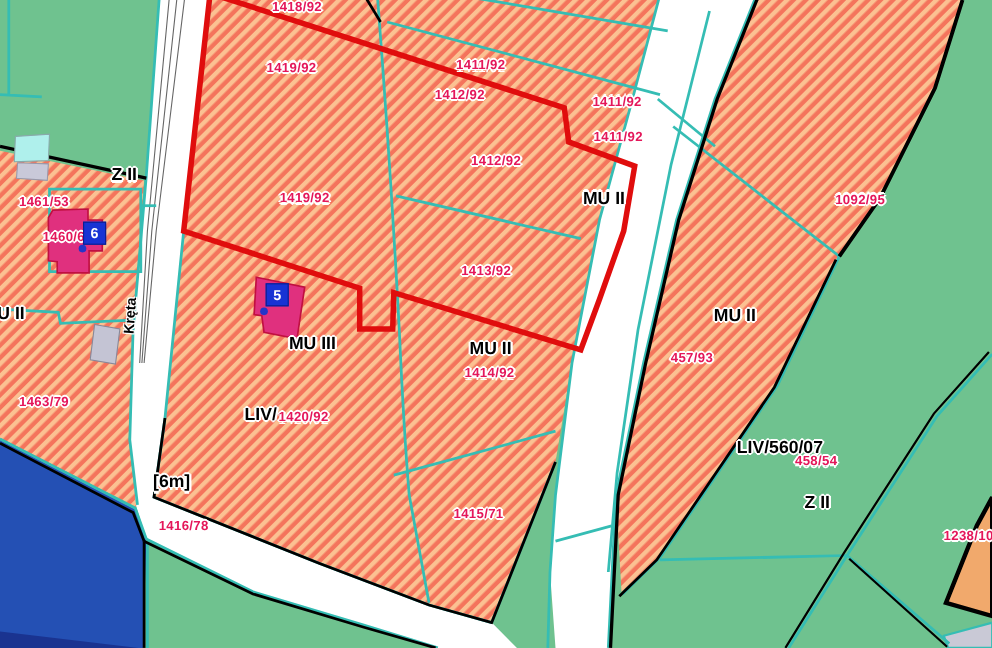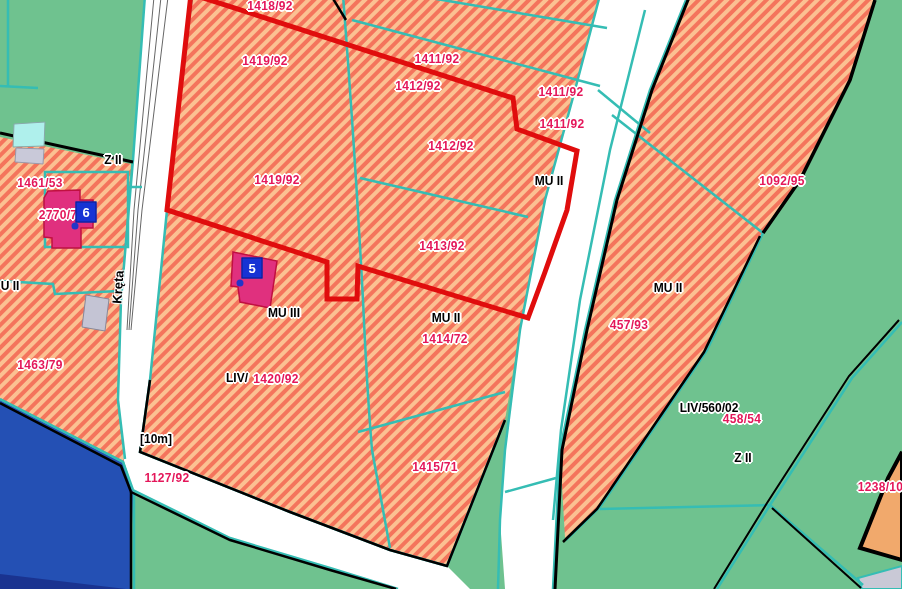--- a/index.html
+++ b/index.html
@@ -18,21 +18,21 @@
     color:#e4175a;
     white-space:nowrap;
     letter-spacing:0.3px;
     text-shadow:-1px -1px 0 #fff,1px -1px 0 #fff,-1px 1px 0 #fff,1px 1px 0 #fff,
                  0 -2px 0 #fff,0 2px 0 #fff,-2px 0 0 #fff,2px 0 0 #fff;
     z-index:3;
   }
   .pz{ 
     position:absolute;
     transform:translate(-50%,-50%);
-    font-size:12px;font-weight:bold;
+    font-size:16px;font-weight:bold;
     color:#000;
     white-space:nowrap;
     text-shadow:-1px -1px 0 #fff,1px -1px 0 #fff,-1px 1px 0 #fff,1px 1px 0 #fff,
                  0 -2px 0 #fff,0 2px 0 #fff,-2px 0 0 #fff,2px 0 0 #fff;
     z-index:3;
   }
   .street{
     position:absolute;
     transform:translate(-50%,-50%) rotate(-86deg);
     font-size:13px;font-weight:bold;color:#000;white-space:nowrap;
@@ -142,40 +142,40 @@
   <span class="pr" style="left:270px;top:6px">1418/92</span>
   <span class="pr" style="left:265px;top:61px">1419/92</span>
   <span class="pr" style="left:437px;top:59px">1411/92</span>
   <span class="pr" style="left:418px;top:86px">1412/92</span>
   <span class="pr" style="left:561px;top:92px">1411/92</span>
   <span class="pr" style="left:562px;top:124px">1411/92</span>
   <span class="pr" style="left:451px;top:146px">1412/92</span>
   <span class="pr" style="left:277px;top:180px">1419/92</span>
   <span class="pr" style="left:782px;top:181px">1092/95</span>
   <span class="pr" style="left:40px;top:183px">1461/53</span>
-  <span class="pr" style="left:58px;top:215px">2770/7</span>
+  <span class="pr" style="left:58px;top:215px">1460/6</span>
   <span class="pr" style="left:442px;top:246px">1413/92</span>
   <span class="pr" style="left:629px;top:325px">457/93</span>
-  <span class="pr" style="left:445px;top:339px">1414/72</span>
+  <span class="pr" style="left:445px;top:339px">1414/92</span>
   <span class="pr" style="left:40px;top:365px">1463/79</span>
   <span class="pr" style="left:276px;top:379px">1420/92</span>
-  <span class="pr" style="left:167px;top:478px">1127/92</span>
+  <span class="pr" style="left:167px;top:478px">1416/78</span>
   <span class="pr" style="left:435px;top:467px">1415/71</span>
   <span class="pr" style="left:742px;top:419px">458/54</span>
   <span class="pr" style="left:884px;top:487px">1238/100</span>
 
   <span class="pz" style="left:113px;top:160px">Z II</span>
   <span class="pz" style="left:549px;top:181px">MU II</span>
   <span class="pz" style="left:668px;top:288px">MU II</span>
   <span class="pz" style="left:284px;top:313px">MU III</span>
   <span class="pz" style="left:446px;top:318px">MU II</span>
   <span class="pz" style="left:237px;top:378px">LIV/</span>
-  <span class="pz" style="left:709px;top:408px">LIV/560/02</span>
+  <span class="pz" style="left:709px;top:408px">LIV/560/07</span>
   <span class="pz" style="left:743px;top:458px">Z II</span>
   <span class="pz" style="left:10px;top:286px">U II</span>
 
   <span class="street" style="left:118px;top:287px">Kręta</span>
-  <span class="pz" style="left:156px;top:439px">[10m]</span>
+  <span class="pz" style="left:156px;top:439px">[6m]</span>
 
   <div class="marker" style="left:252px;top:268px">5</div>
   <div class="marker" style="left:86px;top:212px">6</div>
 
 </div>
 
 </body></html>

